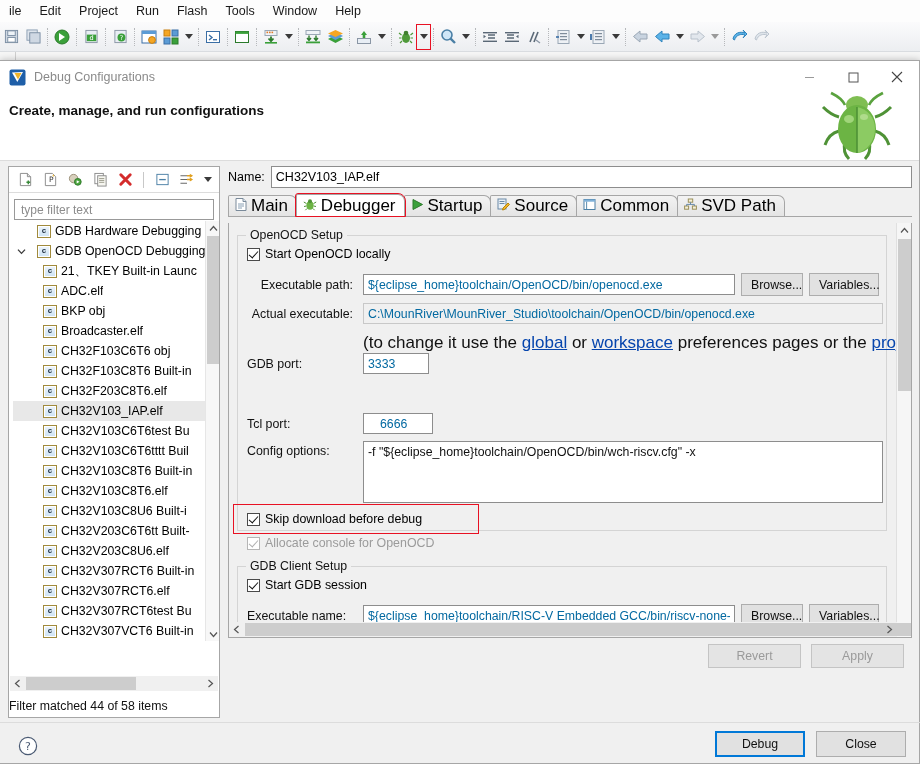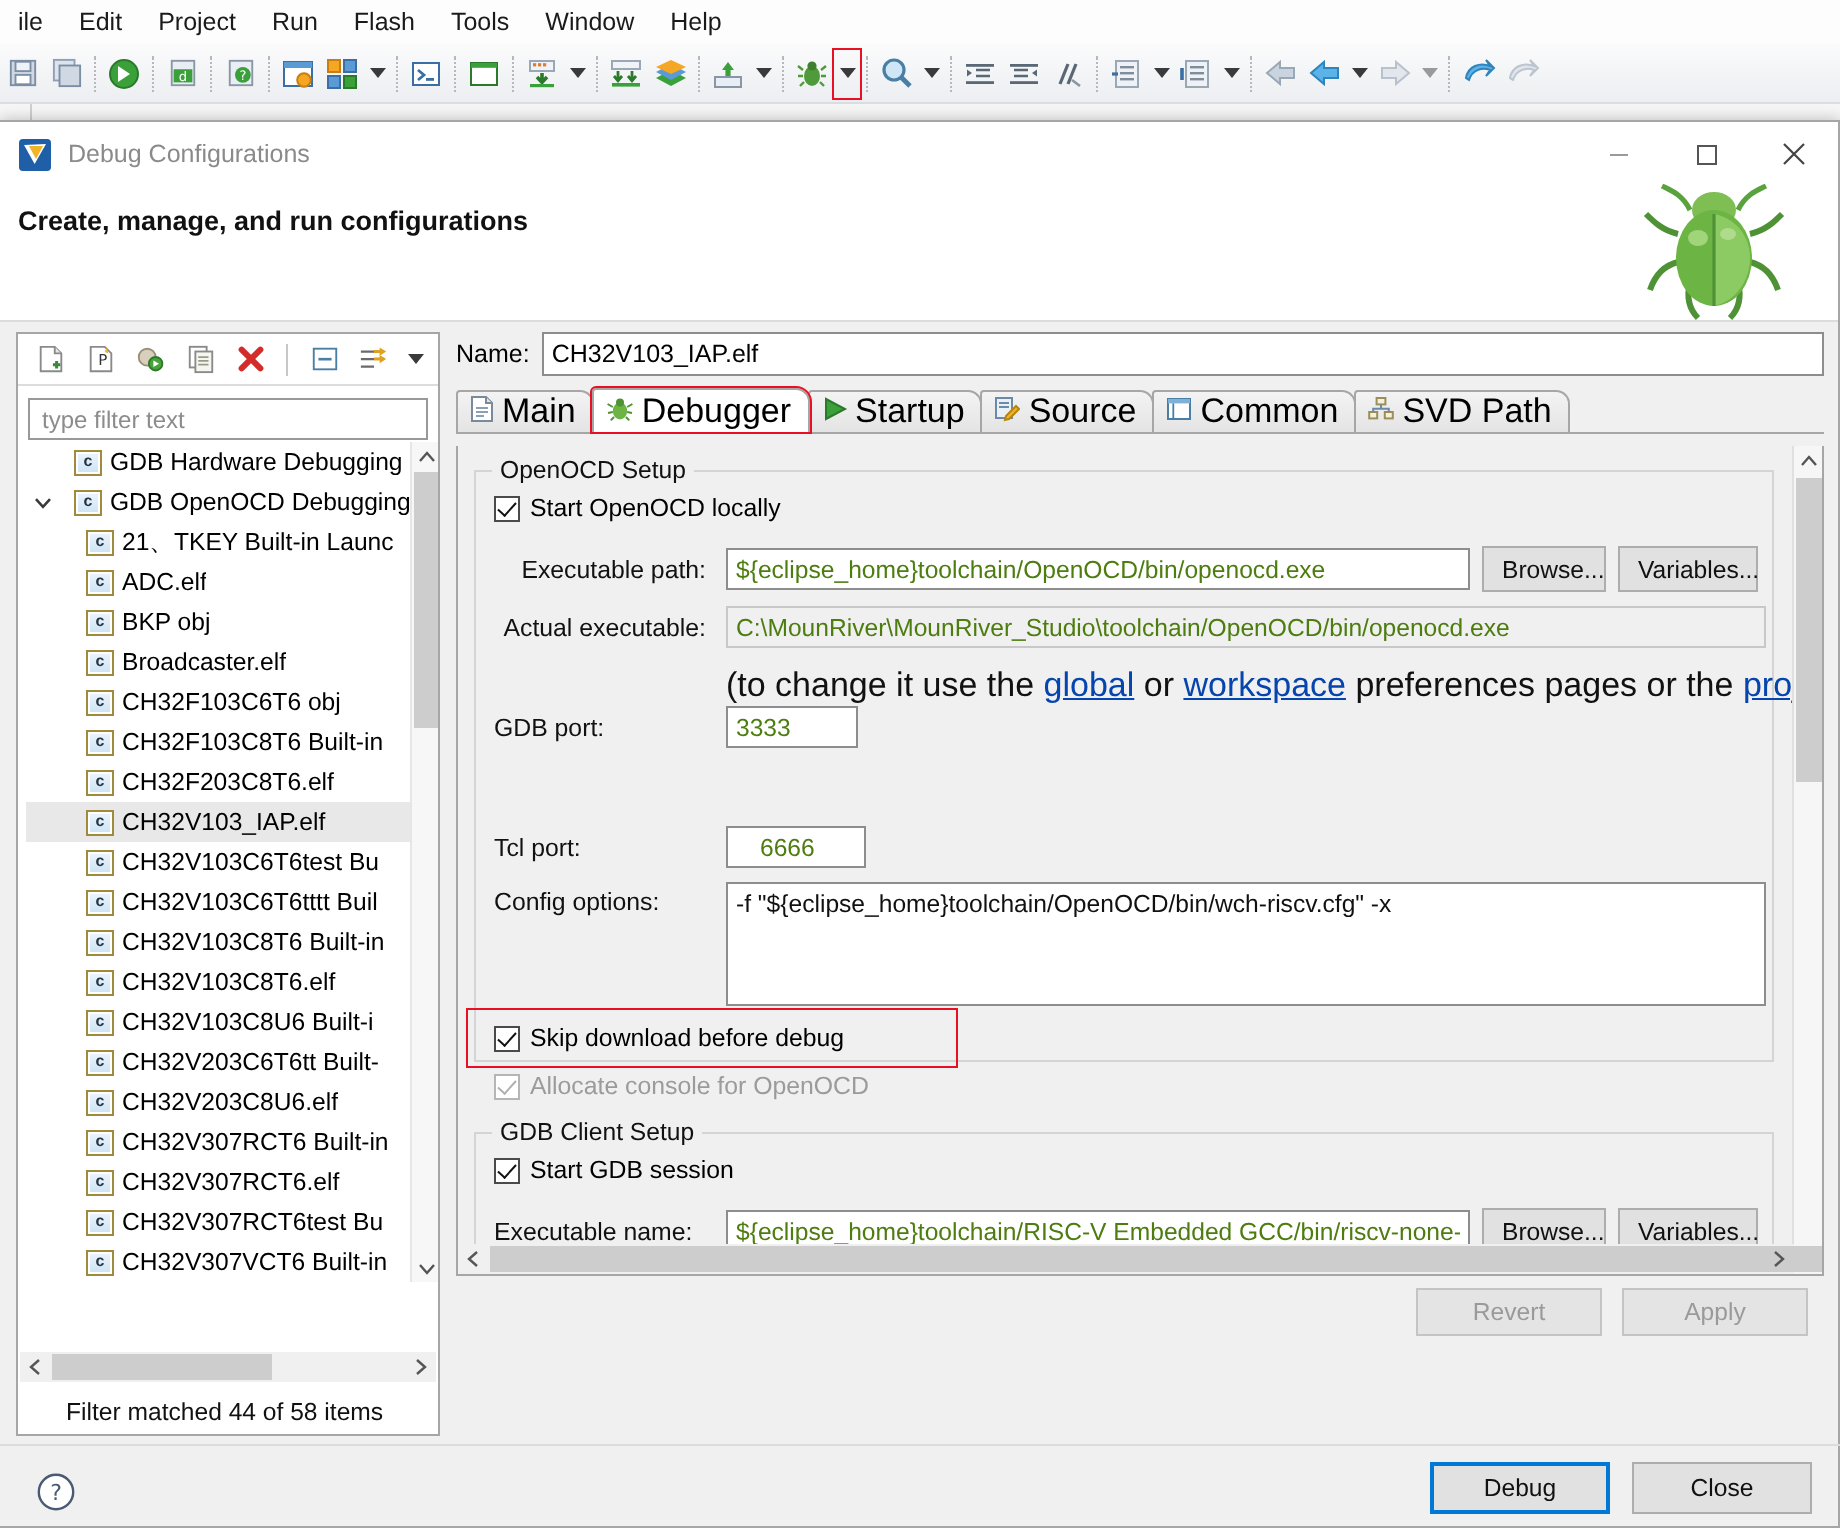--- a/index.html
+++ b/index.html
@@ -141,21 +141,21 @@
   #treethumb {
     position:absolute; left:1px; top:15px; width:12px; height:128px; background:#cdcdcd;
   }
   #treehscroll {
     position: absolute; left:1px; right:1px; bottom: 26px; height: 15px;
     background:#f0f0f0; display:flex; align-items:center;
   }
   #treehthumb { position:absolute; left:16px; width:110px; height:13px; background:#cdcdcd; }
   .hsbtn { width:15px; height:15px; display:flex; align-items:center; justify-content:center; }
   #filtermatched {
-    position:absolute; left:24px; bottom:4px; font-size:12.3px; color:#111;
+    position:absolute; left:0; bottom:4px; font-size:12.3px; color:#111;
   }
 
   
   #rightpanel { position: absolute; left: 228px; top: 4px; width: 684px; height: 552px; }
 
   #namerow { display:flex; align-items:center; height: 22px; }
   #namerow .lbl { font-size:12.5px; margin-right:6px; }
   #nameinput {
     flex: 1; height: 22px; border: 1px solid #8d8d8d; background:#fff;
     font-size:12.5px; padding: 0 4px; font-family:"Liberation Sans", sans-serif; outline:none;
@@ -194,21 +194,21 @@
   }
   .group > .gtitle {
     position:absolute; left: 8px; top: -8px; background:#f0f0f0;
     padding: 0 4px; font-size:12.3px; color:#111;
   }
   .frow { position:absolute; display:flex; align-items:center; }
   .flabel { font-size:12.4px; color:#111; text-align:right; }
   .finput {
     height: 21px; border:1px solid #8d8d8d; background:#fff;
     font-size:12.3px; padding:0 4px; font-family:"Liberation Sans", sans-serif;
-    outline:none; color:#4d7c0f;
+    outline:none; color:#0369a1;
   }
   .finput.readonly { border:1px solid #c8c8c8; background:#f0f0f0; }
   .btn {
     height: 23px; min-width: 60px; padding: 0 9px;
     border: 1px solid #adadad; background: #e1e1e1; font-size:12.3px;
     font-family:"Liberation Sans", sans-serif; color:#111; cursor:default;
   }
   .cb { display:flex; align-items:center; gap:5px; font-size:12.4px; }
   .cbbox {
     width:13px;height:13px;border:1px solid #4a4a4a;background:#fff;flex:none;

